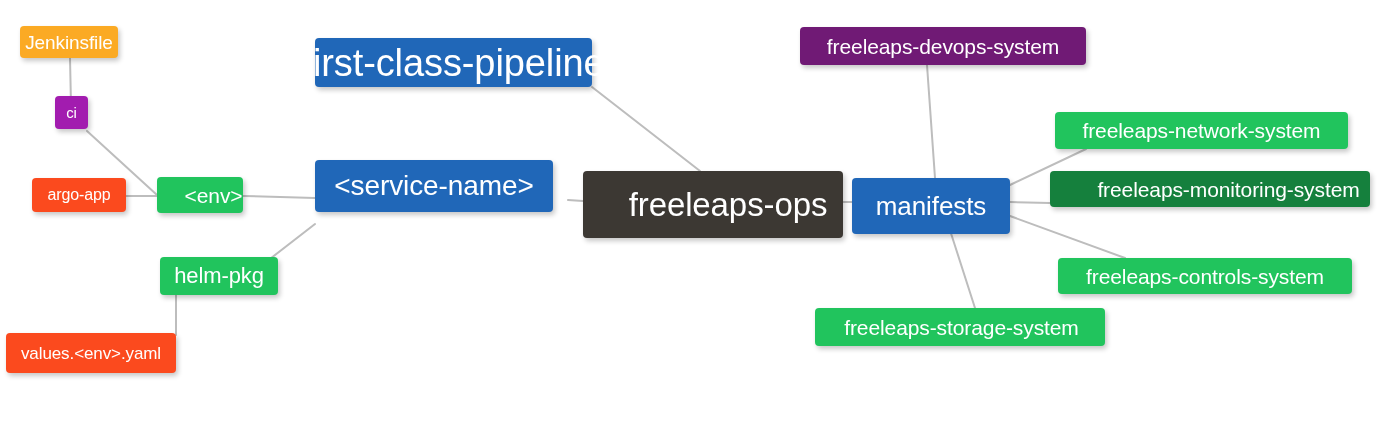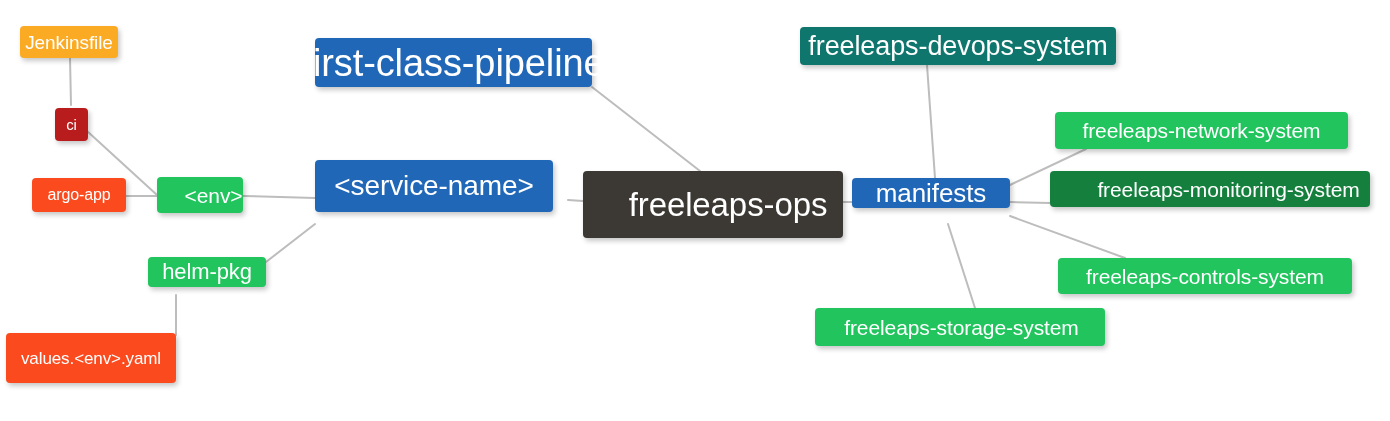--- a/index.html
+++ b/index.html
@@ -58,48 +58,48 @@
       <line x1="935" y1="178" x2="927" y2="65" stroke="#bdbdbd" stroke-width="2" stroke-linecap="round"></line>
       <line x1="1010" y1="185" x2="1086" y2="149" stroke="#bdbdbd" stroke-width="2" stroke-linecap="round"></line>
       <line x1="1010" y1="202" x2="1050" y2="203" stroke="#bdbdbd" stroke-width="2" stroke-linecap="round"></line>
       <line x1="1010" y1="216" x2="1125" y2="258" stroke="#bdbdbd" stroke-width="2" stroke-linecap="round"></line>
       <line x1="948" y1="224" x2="975" y2="308" stroke="#bdbdbd" stroke-width="2" stroke-linecap="round"></line>
     </svg>
   <div id="nodes">
       <div class="node" style="left: 20px; top: 26px; width: 98px; height: 32px; background: rgb(251, 170, 36); font-size: 19px;">
         <span>Jenkinsfile</span>
       </div>
-      <div class="node" style="left: 55px; top: 108px; width: 33px; height: 33px; background: #b91c1c; font-size: 15px;">
+      <div class="node" style="left: 55px; top: 96px; width: 33px; height: 33px; background: #a21caf; font-size: 15px;">
         <span>ci</span>
       </div>
       <div class="node" style="left: 32px; top: 178px; width: 94px; height: 34px; background: rgb(251, 74, 30); font-size: 16px;">
         <span>argo-app</span>
       </div>
       <div class="node" style="left: 157px; top: 177px; width: 86px; height: 36px; background: rgb(33, 196, 93); font-size: 21px; padding-left: 37px;">
         <span>&lt;env&gt;</span>
       </div>
       <div class="node" style="left: 315px; top: 38px; width: 277px; height: 49px; background: rgb(32, 103, 184); font-size: 38px;">
         <span>first-class-pipeline</span>
       </div>
       <div class="node" style="left: 315px; top: 160px; width: 238px; height: 52px; background: rgb(32, 103, 184); font-size: 28px;">
         <span>&lt;service-name&gt;</span>
       </div>
       <div class="node" style="left: 583px; top: 171px; width: 260px; height: 67px; background: rgb(60, 56, 51); font-size: 33px; padding-left: 40px;">
         <span>freeleaps-ops</span>
       </div>
-      <div class="node" style="left: 852px; top: 178px; width: 158px; height: 30px; background: rgb(32, 103, 184); font-size: 26px;">
+      <div class="node" style="left: 852px; top: 178px; width: 158px; height: 56px; background: rgb(32, 103, 184); font-size: 26px;">
         <span>manifests</span>
       </div>
-      <div class="node" style="left: 148px; top: 257px; width: 118px; height: 30px; background: rgb(33, 196, 93); font-size: 22px;">
+      <div class="node" style="left: 160px; top: 257px; width: 118px; height: 38px; background: rgb(33, 196, 93); font-size: 22px;">
         <span>helm-pkg</span>
       </div>
-      <div class="node" style="left: 6px; top: 333px; width: 170px; height: 50px; background: rgb(251, 74, 30); font-size: 17px;">
+      <div class="node" style="left: 6px; top: 333px; width: 170px; height: 40px; background: rgb(251, 74, 30); font-size: 17px;">
         <span>values.&lt;env&gt;.yaml</span>
       </div>
-      <div class="node" style="left: 800px; top: 27px; width: 316px; height: 38px; background: #0f766e; font-size: 27px;">
+      <div class="node" style="left: 800px; top: 27px; width: 286px; height: 38px; background: #701a75; font-size: 21px;">
         <span>freeleaps-devops-system</span>
       </div>
       <div class="node" style="left: 1055px; top: 112px; width: 293px; height: 37px; background: rgb(33, 196, 93); font-size: 21px;">
         <span>freeleaps-network-system</span>
       </div>
       <div class="node" style="left: 1050px; top: 171px; width: 320px; height: 36px; background: #15803d; font-size: 21px; padding-left: 47px;">
         <span>freeleaps-monitoring-system</span>
       </div>
       <div class="node" style="left: 1058px; top: 258px; width: 294px; height: 36px; background: rgb(33, 196, 93); font-size: 21px;">
         <span>freeleaps-controls-system</span>

